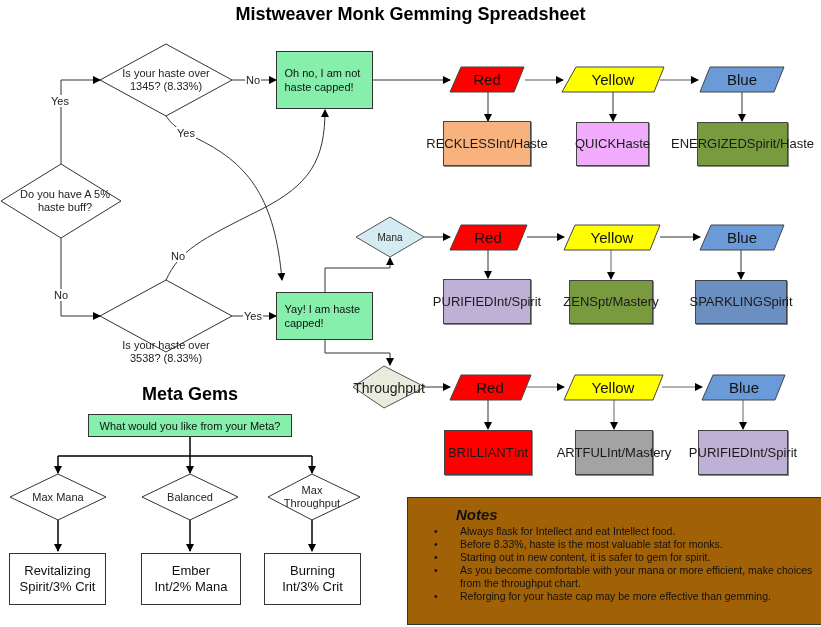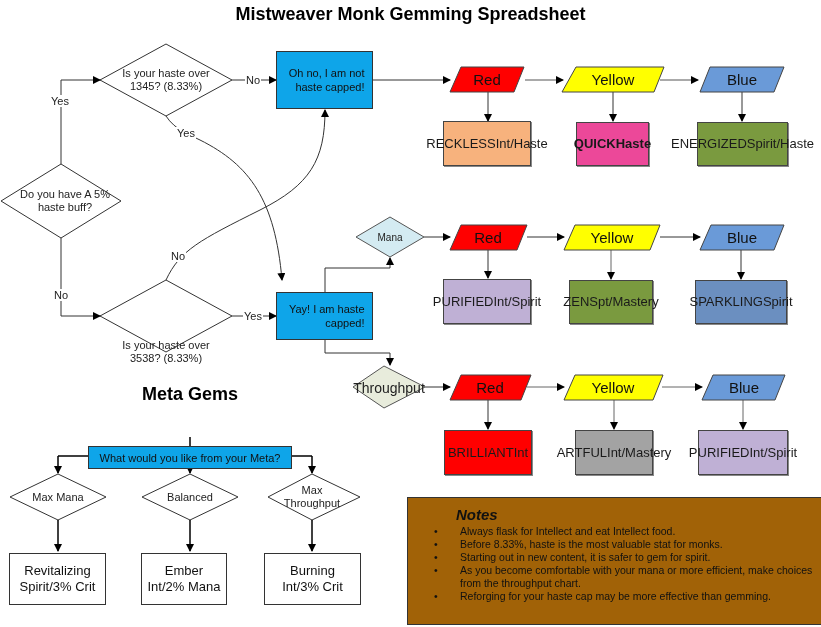--- a/index.html
+++ b/index.html
@@ -2,21 +2,21 @@
 <html><head>
 <meta charset="utf-8">
 <style>
   html, body { margin:0; padding:0; background:#ffffff; }
   body { width:821px; height:627px; position:relative; overflow:hidden; font-family:"Liberation Sans", sans-serif; color:#111; }
   svg { position:absolute; left:0; top:0; }
   .abs { position:absolute; }
   .title { position:absolute; left:0; width:821px; text-align:center; top:4px; font-weight:bold; font-size:18px; color:#000; }
   .meta-title { position:absolute; left:100px; width:180px; text-align:center; top:384px; font-weight:bold; font-size:18px; color:#000; }
   .lbl { position:absolute; text-align:center; font-size:11px; line-height:13px; color:#222; display:flex; align-items:center; justify-content:center; }
-  .box { position:absolute; border:1px solid #333; background:#0ea5e9; box-sizing:border-box; display:flex; align-items:center; justify-content:center; text-align:right; font-size:11px; line-height:14px; flex-direction:column; }
+  .box { position:absolute; border:1px solid #333; background:#86efac; box-sizing:border-box; display:flex; align-items:center; justify-content:center; text-align:left; font-size:11px; line-height:14px; flex-direction:column; }
   .gem { position:absolute; border:1px solid #444; box-sizing:border-box; display:flex; flex-direction:row; align-items:center; justify-content:center; text-align:center; font-size:13px; line-height:16px; color:#1a1a1a; box-shadow:1px 1px 0 #888; }
   .color-lbl { position:absolute; font-size:15px; text-align:center; color:#111; display:flex; align-items:center; justify-content:center; }
   .edge-lbl { position:absolute; font-size:11px; color:#222; background:#fff; padding:0 1px; line-height:12px; }
   .meta-box { position:absolute; border:1px solid #333; box-sizing:border-box; display:flex; flex-direction:column; align-items:center; justify-content:center; text-align:center; font-size:13px; line-height:16px; background:#fff; }
   .notes { position:absolute; left:407px; top:497px; width:421px; height:128px; border:1px solid #333; box-sizing:border-box; background:#a16207; }
   .notes h3 { margin:0; position:absolute; left:48px; top:8px; font-style:italic; font-weight:bold; font-size:15px; }
   .notes ul { margin:0; padding:0; list-style:none; position:absolute; left:26px; top:27px; width:380px; font-size:10.5px; line-height:13px; }
   .notes li { position:relative; padding-left:26px; }
   .notes li .bullet { position:absolute; left:0; top:0; }
 </style>
@@ -119,21 +119,21 @@
 <div class="lbl" style="left:353px;top:381px;width:72px;height:14px;font-size:14px;">Throughput</div>
 
 <div class="color-lbl" style="left:455px;top:67px;width:64px;height:25px;">Red</div>
 <div class="color-lbl" style="left:568px;top:67px;width:90px;height:25px;">Yellow</div>
 <div class="color-lbl" style="left:705px;top:67px;width:74px;height:25px;">Blue</div>
 
 <div class="gem" style="left:443px;top:121px;width:88px;height:45px;background:#f7b27d;">
   <span>RECKLESS</span>
   <span>Int/Haste</span>
 </div>
-<div class="gem" style="left:576px;top:122px;width:73px;height:44px;background:#ec4899;font-weight:bold;">
+<div class="gem" style="left:576px;top:122px;width:73px;height:44px;background:#f0abfc;">
   <span>QUICK</span>
   <span>Haste</span>
 </div>
 <div class="gem" style="left:697px;top:122px;width:91px;height:44px;background:#7a9a3f;">
   <span>ENERGIZED</span>
   <span>Spirit/Haste</span>
 </div>
 
 <div class="color-lbl" style="left:455px;top:225px;width:66px;height:25px;">Red</div>
 <div class="color-lbl" style="left:568px;top:225px;width:88px;height:25px;">Yellow</div>
@@ -163,33 +163,33 @@
 <div class="gem" style="left:575px;top:430px;width:78px;height:45px;background:#a3a3a3;">
   <span>ARTFUL</span>
   <span>Int/Mastery</span>
 </div>
 <div class="gem" style="left:698px;top:430px;width:90px;height:45px;background:#bfb0d5;">
   <span>PURIFIED</span>
   <span>Int/Spirit</span>
 </div>
 
 <div class="meta-title">Meta Gems</div>
-<div class="box" style="left:88px;top:414px;width:204px;height:23px;font-size:11px;margin-top:32px;">
+<div class="box" style="left:88px;top:414px;width:204px;height:23px;font-size:11px;">
   <span>What would you like from your Meta?</span>
 </div>
 
 <div class="lbl" style="left:22px;top:490px;width:72px;height:14px;">Max Mana</div>
 <div class="lbl" style="left:154px;top:490px;width:72px;height:14px;">Balanced</div>
 <div class="lbl" style="left:282px;top:483px;width:60px;height:28px;">Max Throughput</div>
 
 <div class="meta-box" style="left:9px;top:553px;width:97px;height:52px;">
   <span>Revitalizing</span>
   <span>Spirit/3% Crit</span>
 </div>
-<div class="meta-box" style="left:141px;top:553px;width:86px;height:52px;">
+<div class="meta-box" style="left:141px;top:553px;width:100px;height:52px;">
   <span>Ember</span>
   <span>Int/2% Mana</span>
 </div>
 <div class="meta-box" style="left:264px;top:553px;width:97px;height:52px;">
   <span>Burning</span>
   <span>Int/3% Crit</span>
 </div>
 
 <div class="notes">
   <h3>Notes</h3>

